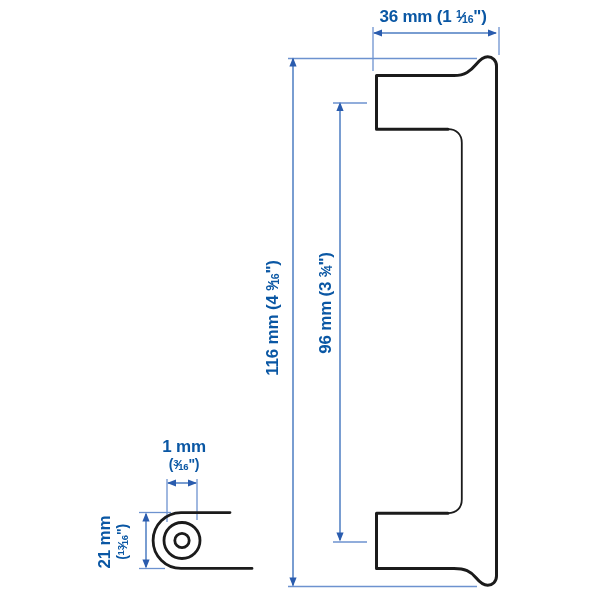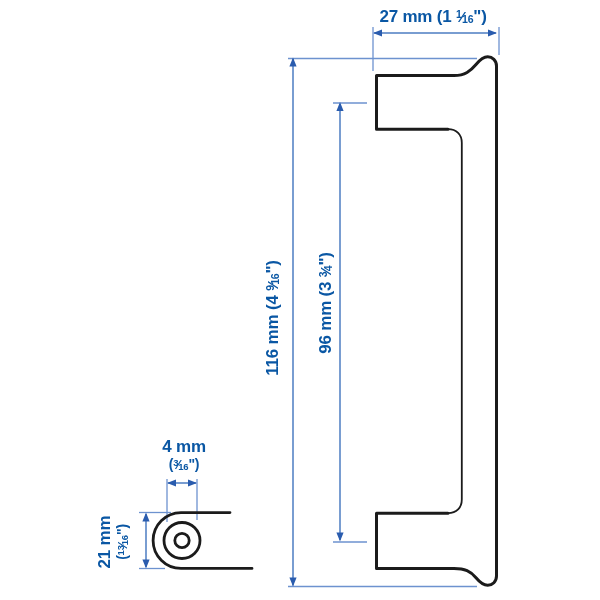--- a/index.html
+++ b/index.html
@@ -120,33 +120,33 @@
     </g>
 
     <g>
       <path class="outline-mid" d="M 230 512.6 L 181 512.6 A 27.9 27.9 0 0 0 181 568.4 L 252 568.4"></path>
       <circle class="outline-mid" cx="182" cy="540.5" r="18"></circle>
       <circle class="outline-mid" cx="182" cy="540.5" r="7.2"></circle>
     </g>
   </svg>
 
   <div class="label" style="left:433px; top:17px;">
-    <span>27 mm</span><span> (1 </span><sup>1</sup><span class="sl">⁄</span><sub>16</sub><span>")</span>
+    <span>36 mm</span><span> (1 </span><sup>1</sup><span class="sl">⁄</span><sub>16</sub><span>")</span>
   </div>
 
   <div class="label v" style="left:273px; top:318px;">
     <span>116 mm</span><span> (4 </span><sup>9</sup><span class="sl">⁄</span><sub>16</sub><span>")</span>
   </div>
 
   <div class="label v" style="left:326px; top:303px;">
     <span>96 mm</span><span> (3 </span><sup>3</sup><span class="sl">⁄</span><sub>4</sub><span>")</span>
   </div>
 
   <div class="label two" style="left:184px; top:455px;">
-    <div class="l1"><span>4 mm</span></div>
+    <div class="l1"><span>1 mm</span></div>
     <div class="l2"><span>(</span><sup>3</sup><span class="sl">⁄</span><sub>16</sub><span>")</span></div>
   </div>
 
   <div class="label v two" style="left:113px; top:542px;">
     <div class="l1"><span>21 mm</span></div>
     <div class="l2"><span>(</span><sup>13</sup><span class="sl">⁄</span><sub>16</sub><span>")</span></div>
   </div>
 
 </div>
 

